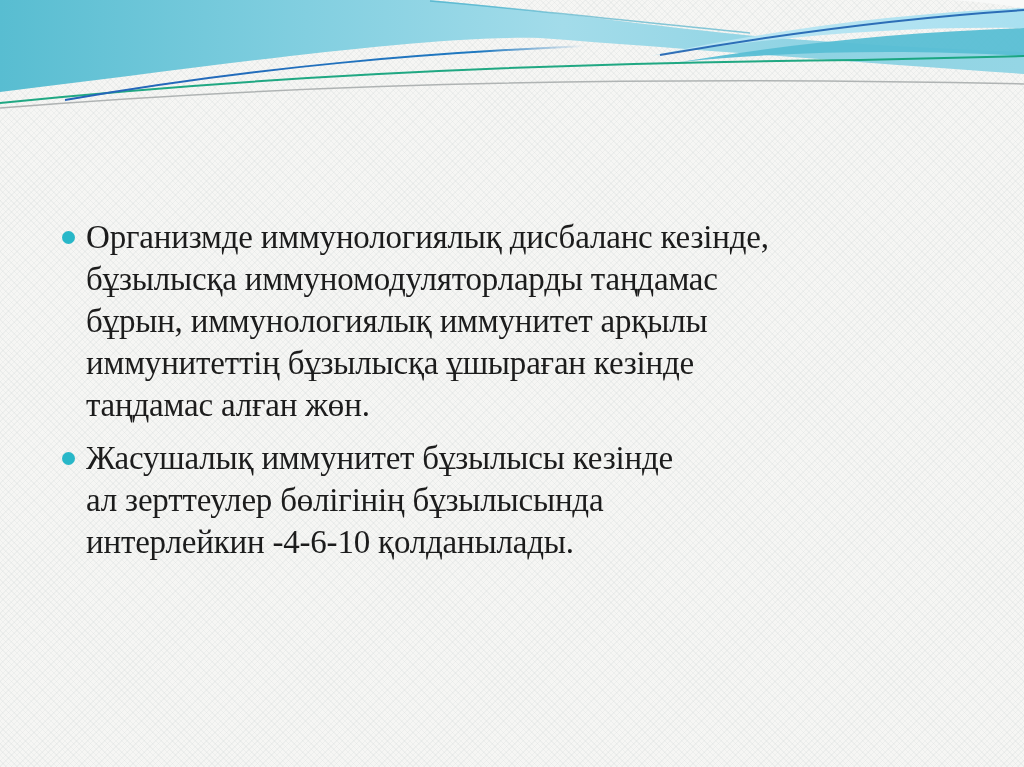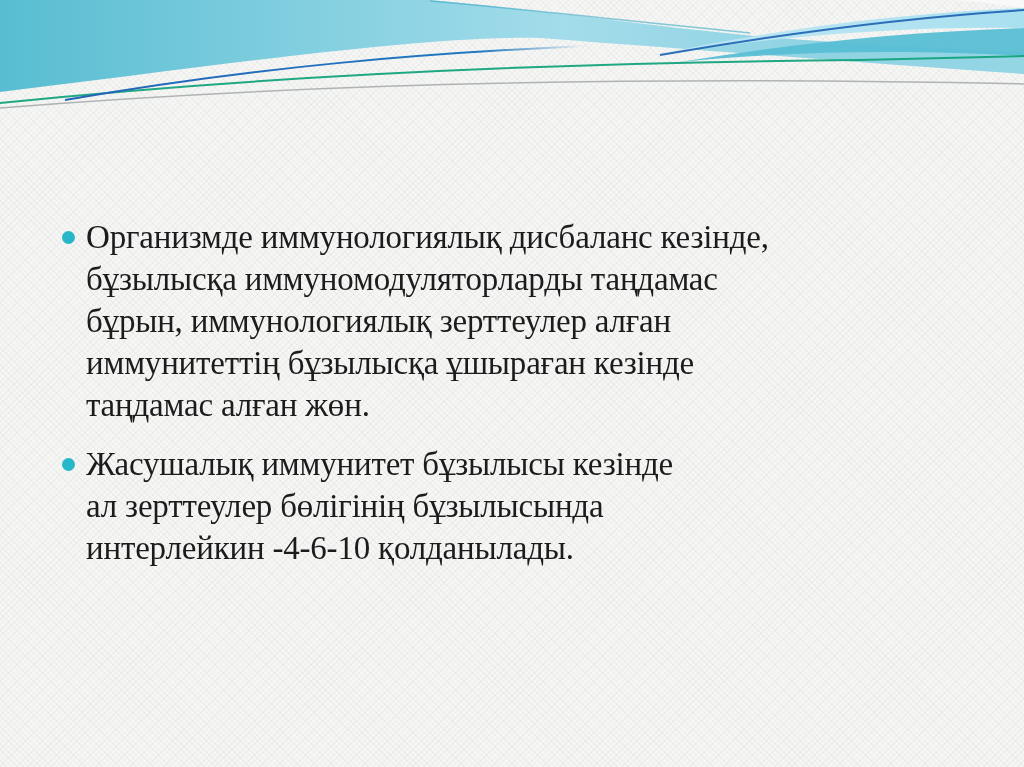--- a/index.html
+++ b/index.html
@@ -24,21 +24,21 @@
   }
   .content{
     position:absolute;
     top:216px;left:56px;right:30px;
   }
   .bullet-item{
     display:flex;
     align-items:flex-start;
   }
   .bullet-item + .bullet-item{
-    margin-top:17px;
+    margin-top:11px;
   }
   .marker{
     flex:0 0 auto;
     width:13px;height:13px;
     border-radius:50%;
     margin:15px 11px 0 6px;
   }
   .text-lines{
     flex:1 1 auto;
     font-size:33px;
@@ -94,21 +94,21 @@
     <path d="M65,100 C260,66 430,53 585,46" fill="none" stroke="url(#blueline)" stroke-width="2"></path>
   </svg>
 
   <div class="content">
 
     <div class="bullet-item">
       <span class="marker" style="background: rgb(40, 183, 200);"></span>
       <div class="text-lines" style="color: rgb(28, 28, 28);">
         <div class="line">Организмде иммунологиялық дисбаланс кезінде,</div>
         <div class="line">бұзылысқа иммуномодуляторларды таңдамас</div>
-        <div class="line">бұрын, иммунологиялық зерттеулер алған</div>
+        <div class="line">бұрын, иммунологиялық иммунитет арқылы</div>
         <div class="line">иммунитеттің бұзылысқа ұшыраған кезінде</div>
         <div class="line">таңдамас алған жөн.</div>
       </div>
     </div>
 
     <div class="bullet-item">
       <span class="marker" style="background: rgb(40, 183, 200);"></span>
       <div class="text-lines" style="color: rgb(28, 28, 28);">
         <div class="line">Жасушалық иммунитет бұзылысы кезінде</div>
         <div class="line">ал зерттеулер бөлігінің бұзылысында</div>

